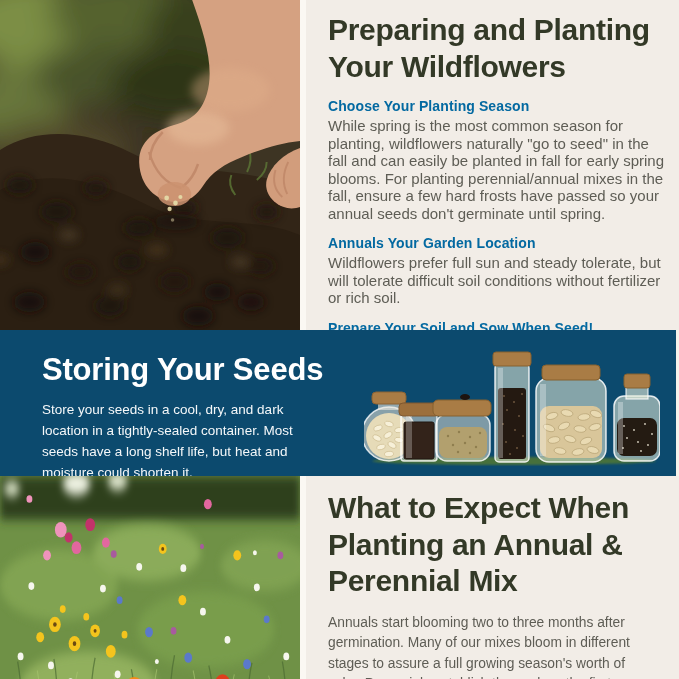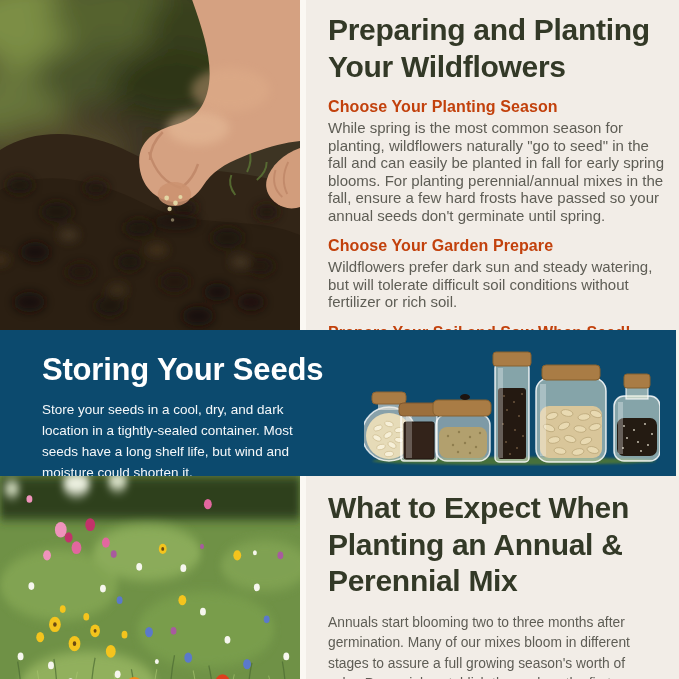--- a/index.html
+++ b/index.html
@@ -22,21 +22,21 @@
   .content{flex:1;padding:12px 22px 0 22px;}
 
   
   h1{
     margin:0 0 9px 0;
     font-size:30px;line-height:1.22;font-weight:700;
     color:#333927;letter-spacing:-0.3px;
   }
   .subsection h3{
     margin:13px 0 3px 0;
-    font-size:16px;font-weight:700;color:#c2410c;letter-spacing:0.1px;
+    font-size:14px;font-weight:700;color:#0369a1;letter-spacing:0.1px;
   }
   .subsection p, .content p{
     margin:0;
     font-size:15px;line-height:17.5px;color:#5e5d55;
   }
   .content-bottom h1{margin-top:2px;width:330px;}
   .content-bottom p{margin-top:13px;font-size:13.8px;line-height:20.5px;max-width:336px;}
   .content-top h1{width:340px;}
   .subsection p{max-width:338px;}
 
@@ -153,35 +153,35 @@
 
     <div class="content content-top">
       <h1>Preparing and Planting Your Wildflowers</h1>
 
       <div class="subsection">
         <h3>Choose Your Planting Season</h3>
         <p>While spring is the most common season for planting, wildflowers naturally "go to seed" in the fall and can easily be planted in fall for early spring blooms. For planting perennial/annual mixes in the fall, ensure a few hard frosts have passed so your annual seeds don't germinate until spring.</p>
       </div>
 
       <div class="subsection">
-        <h3>Choose Your Garden Prepare</h3>
-        <p>Wildflowers prefer dark sun and steady watering, but will tolerate difficult soil conditions without fertilizer or rich soil.</p>
+        <h3>Annuals Your Garden Location</h3>
+        <p>Wildflowers prefer full sun and steady tolerate, but will tolerate difficult soil conditions without fertilizer or rich soil.</p>
       </div>
 
       <div class="subsection">
         <h3>Prepare Your Soil and Sow When Seed!</h3>
         <p>Remove any vegetation and loosen the soil by hand or rototiller. Sow your seeds, and lightly compress the soil for protection from birds and wind. Water as needed.</p>
       </div>
     </div>
   </div>
 
   <div class="band">
     <div class="band-text">
       <h2>Storing Your Seeds</h2>
-      <p>Store your seeds in a cool, dry, and dark location in a tightly-sealed container. Most seeds have a long shelf life, but wind and moisture could shorten it.</p>
+      <p>Store your seeds in a cool, dry, and dark location in a tightly-sealed container. Most seeds have a long shelf life, but heat and moisture could shorten it.</p>
     </div>
     <div class="band-art">
       <svg viewBox="0 0 296 122">
         <defs>
           <filter id="bJ" x="-50%" y="-50%" width="200%" height="200%">
               <feGaussianBlur stdDeviation="1"></feGaussianBlur>
             </filter>
         </defs>
 
         <ellipse cx="150" cy="117" rx="142" ry="4" fill="#6d8a1e" opacity="0.6" filter="url(#bJ)"></ellipse>

